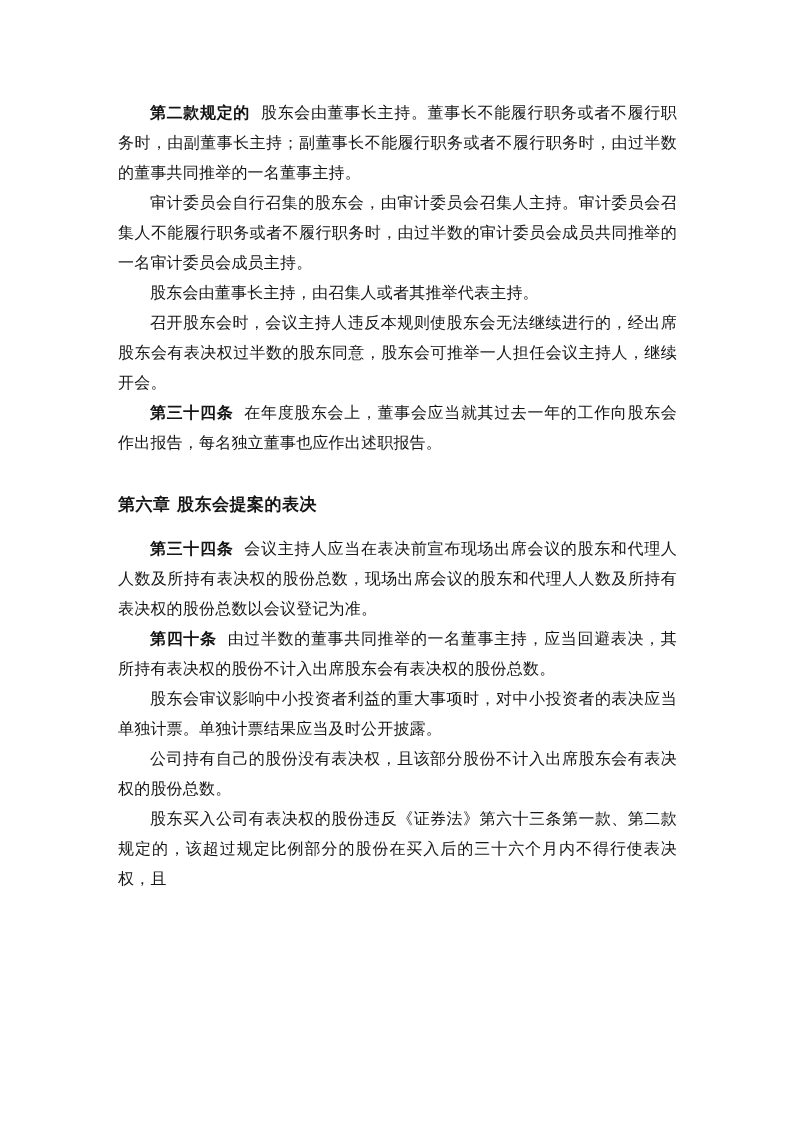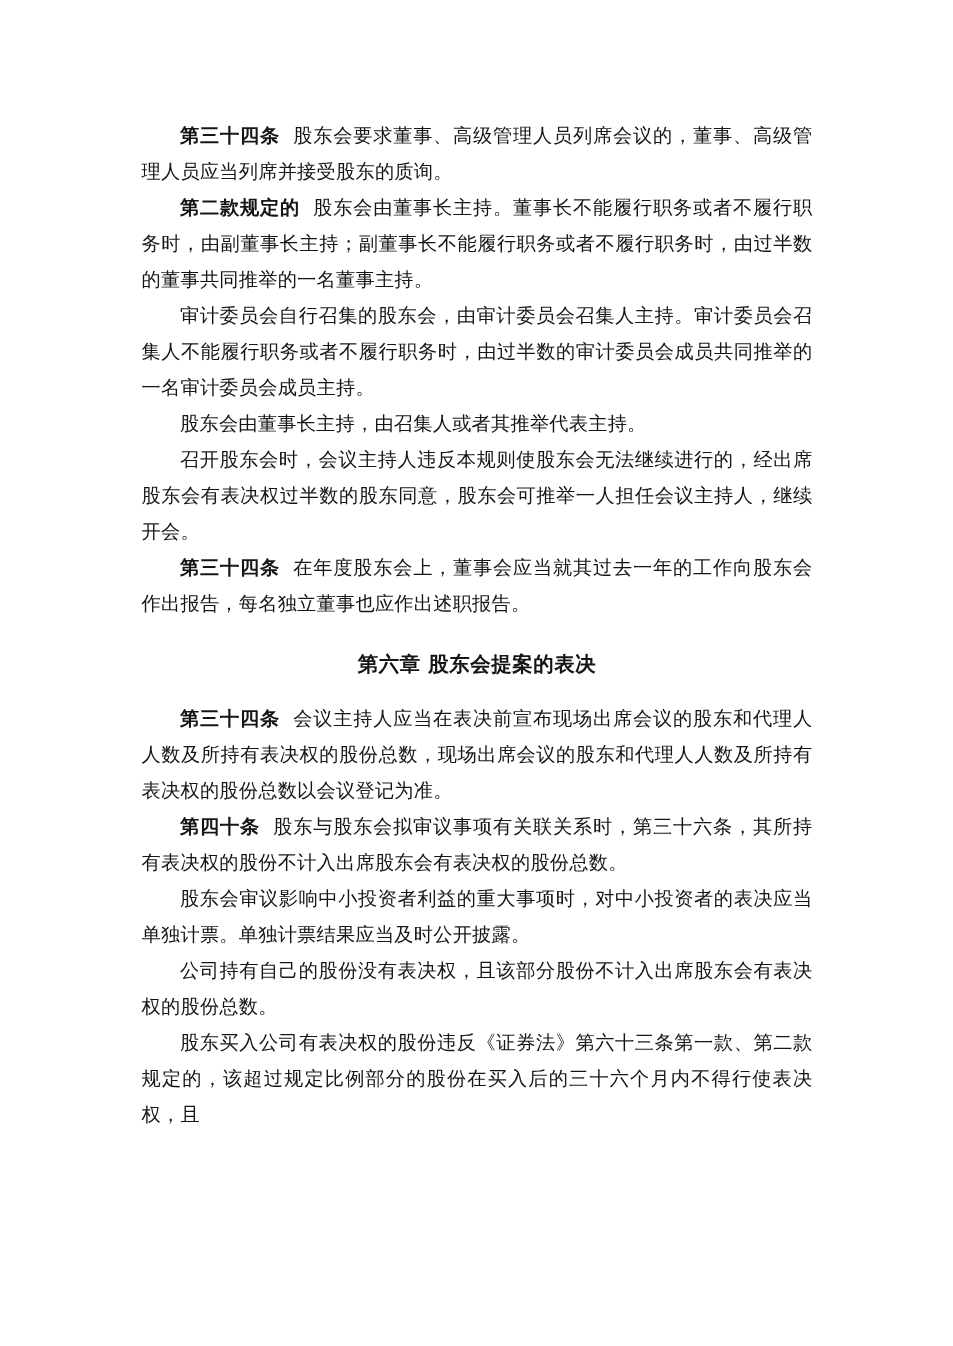--- a/index.html
+++ b/index.html
@@ -25,52 +25,51 @@
     line-height: 30px;
     text-align: justify;
     text-indent: 2em;
     letter-spacing: 0.2px;
   }
   .term {
     font-weight: 700;
     margin-right: 11px;
   }
   .chapter {
-    margin: 20px 0 14px 0;
+    margin: 30px 0 14px 0;
     font-size: 17px;
     line-height: 32px;
     font-weight: 700;
-    text-align: center;
+    text-align: left;
     letter-spacing: 0.5px;
   }
 </style>
 </head>
 <body>
 
 <div class="page">
 
-  <p class="para"><b class="term">第三十四条</b><span>股东会要求董事、高级管理人员列席会议的，董事、高级管理人员应当列席并接受股东的质询。</span></p>
 
   <p class="para"><b class="term">第二款规定的</b><span>股东会由董事长主持。董事长不能履行职务或者不履行职务时，由副董事长主持；副董事长不能履行职务或者不履行职务时，由过半数的董事共同推举的一名董事主持。</span></p>
 
   <p class="para"><span>审计委员会自行召集的股东会，由审计委员会召集人主持。审计委员会召集人不能履行职务或者不履行职务时，由过半数的审计委员会成员共同推举的一名审计委员会成员主持。</span></p>
 
   <p class="para"><span>股东会由董事长主持，由召集人或者其推举代表主持。</span></p>
 
   <p class="para"><span>召开股东会时，会议主持人违反本规则使股东会无法继续进行的，经出席股东会有表决权过半数的股东同意，股东会可推举一人担任会议主持人，继续开会。</span></p>
 
   <p class="para"><b class="term">第三十四条</b><span>在年度股东会上，董事会应当就其过去一年的工作向股东会作出报告，每名独立董事也应作出述职报告。</span></p>
 
 
   <h2 class="chapter">第六章  股东会提案的表决</h2>
 
 
   <p class="para"><b class="term">第三十四条</b><span>会议主持人应当在表决前宣布现场出席会议的股东和代理人人数及所持有表决权的股份总数，现场出席会议的股东和代理人人数及所持有表决权的股份总数以会议登记为准。</span></p>
 
-  <p class="para"><b class="term">第四十条</b><span>股东与股东会拟审议事项有关联关系时，第三十六条，其所持有表决权的股份不计入出席股东会有表决权的股份总数。</span></p>
+  <p class="para"><b class="term">第四十条</b><span>由过半数的董事共同推举的一名董事主持，应当回避表决，其所持有表决权的股份不计入出席股东会有表决权的股份总数。</span></p>
 
   <p class="para"><span>股东会审议影响中小投资者利益的重大事项时，对中小投资者的表决应当单独计票。单独计票结果应当及时公开披露。</span></p>
 
   <p class="para"><span>公司持有自己的股份没有表决权，且该部分股份不计入出席股东会有表决权的股份总数。</span></p>
 
   <p class="para"><span>股东买入公司有表决权的股份违反《证券法》第六十三条第一款、第二款规定的，该超过规定比例部分的股份在买入后的三十六个月内不得行使表决权，且</span></p>
 
 </div>
 
 </body></html>

